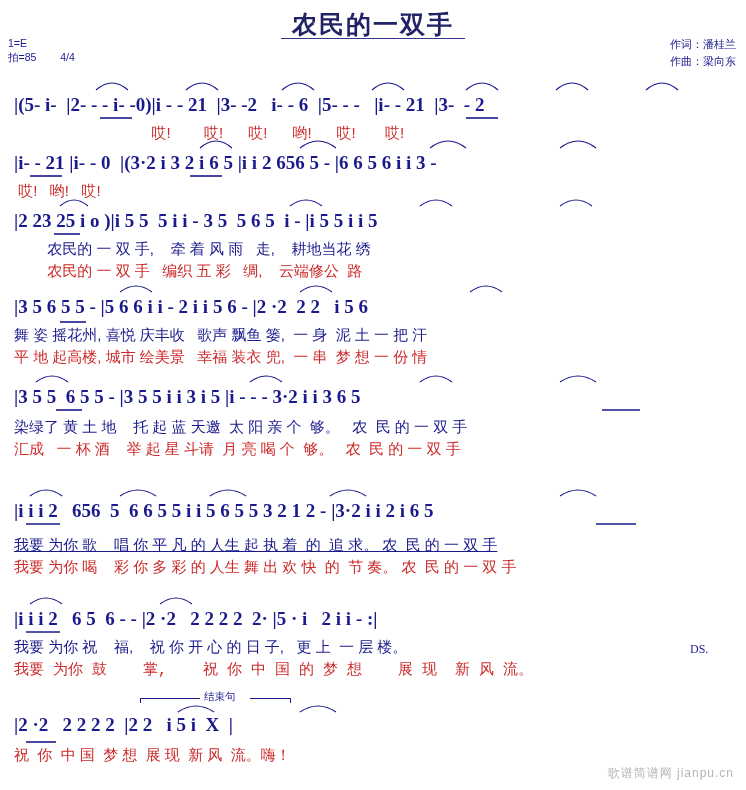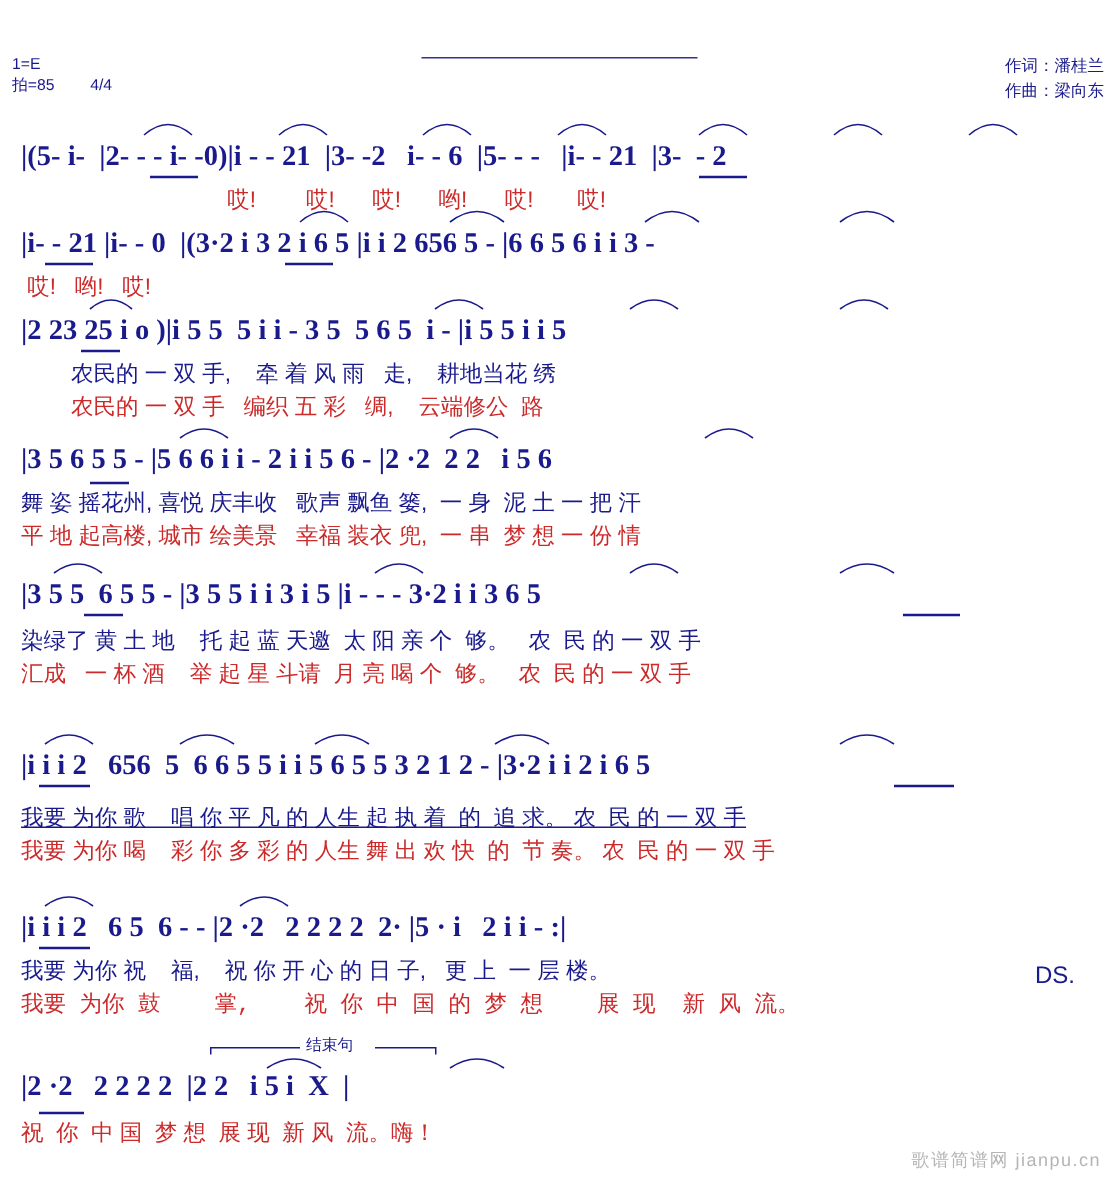--- a/index.html
+++ b/index.html
@@ -46,37 +46,38 @@
     font-size:15px;white-space:pre;
     font-family:"Liberation Sans", sans-serif;
   }
   .lyric.red{color:#cc2a2a;}
   .lyric.blue{color:#1a1a8c;}
   .watermark{
     position:absolute;right:12px;bottom:8px;
     font-size:12px;color:#b5b5b5;letter-spacing:1px;
   }
   .ds{
-    position:absolute;font-size:16px;color:#1a1a8c;
+    position:absolute;font-size:12px;color:#1a1a8c;font-family:Liberation Serif, serif;
   }
   .endtag{
     position:absolute;font-size:10.5px;color:#1a1a8c;
     padding:0 4px;
   }
   .endtag-line{position:absolute;height:1px;background:#1a1a8c;}
   .endtag-tick{position:absolute;width:1px;background:#1a1a8c;height:5px;}
 
   
   svg.overlay{position:absolute;left:0;top:0;width:746px;height:790px;pointer-events:none;}
 </style>
 </head>
 <body>
 
 <div class="sheet">
 
+  <div class="title">农民的一双手</div>
   <div class="title-underline"></div>
 
   <div class="key-block">
     <div>1=E</div>
     <div>
       <span>拍=85</span>
       <span style="display:inline-block;width:18px;"></span>
       <span>4/4</span>
     </div>
   </div>

